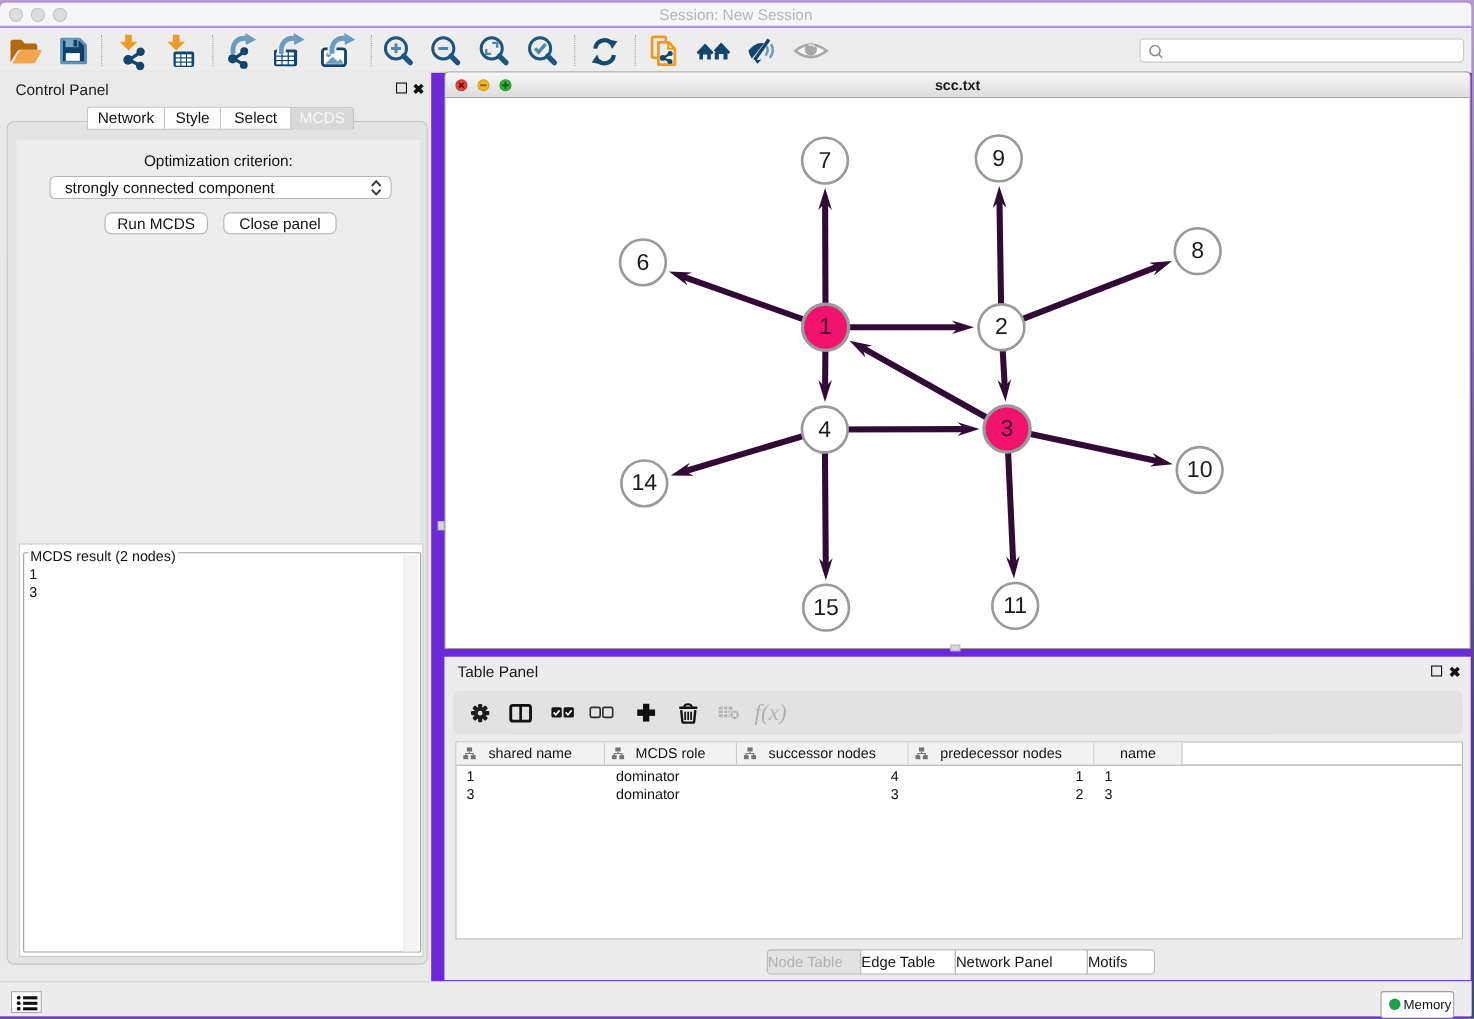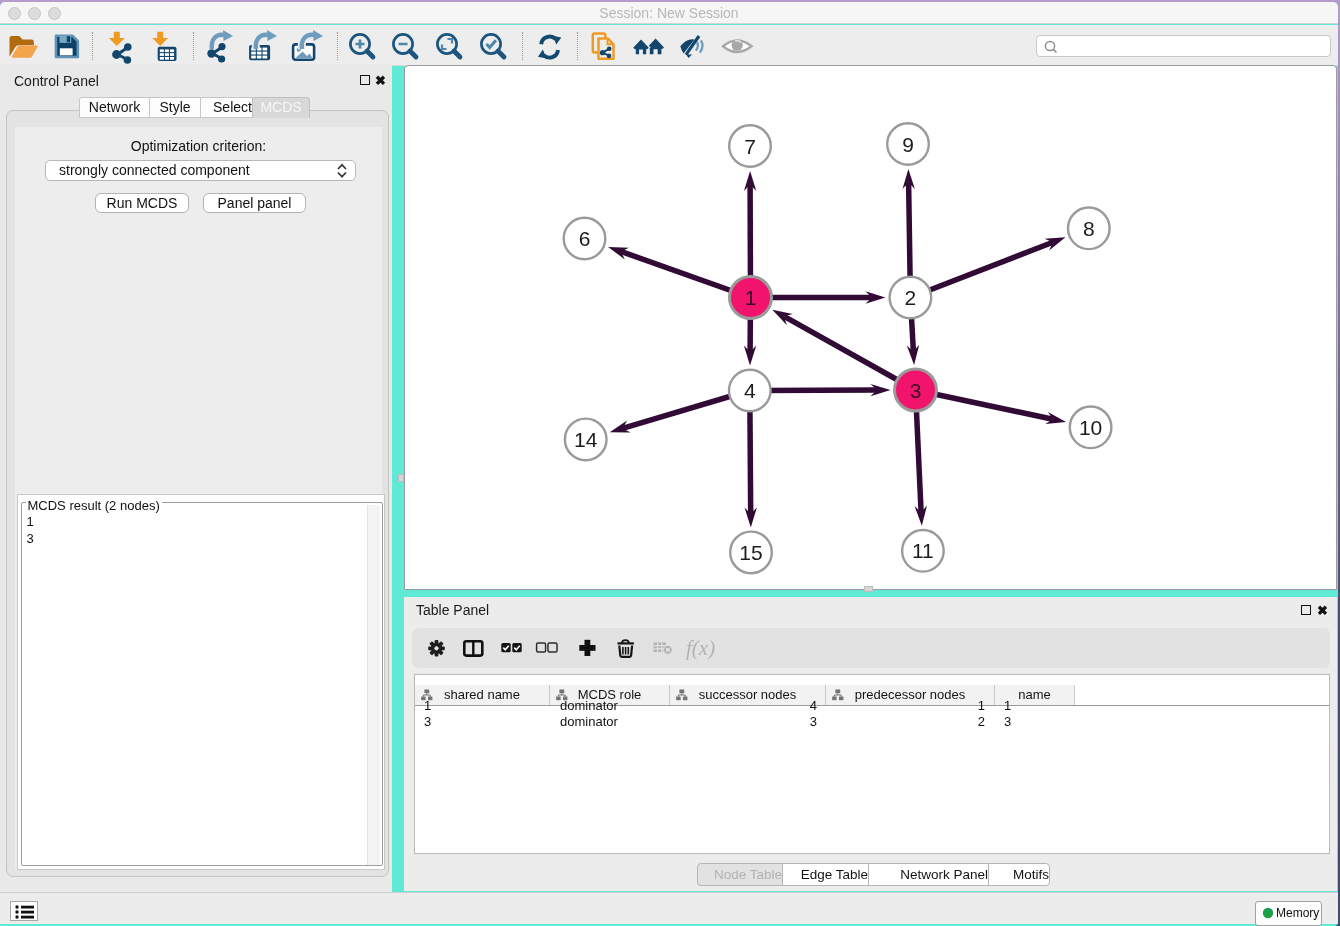--- a/index.html
+++ b/index.html
@@ -1,18 +1,18 @@
 <!DOCTYPE html>
 <html><head>
 <meta charset="utf-8">
 <style>
 * { margin:0; padding:0; box-sizing:border-box; }
 html,body { width:1340px; height:926px; overflow:hidden; }
 body { font-family:"Liberation Sans", sans-serif; background:linear-gradient(180deg,#b69cca 0%,#9b8bb4 15%,#6c638e 45%,#4a4a70 70%,#3d4b6e 100%); position:relative; }
-#app { position:absolute; left:0; top:2px; width:1338px; height:924px; background:#5eead4; border-radius:5px 5px 4px 0; overflow:hidden; }
+#app { position:absolute; left:0; top:2px; width:1338px; height:924px; background:#6d28d9; border-radius:5px 5px 4px 0; overflow:hidden; }
 .abs { position:absolute; }
 
 #titlebar { position:absolute; left:0; top:0; width:100%; height:22px; background:#f6f6f6; border-bottom:1px solid #d3d3d3; }
 .tl { position:absolute; top:5px; width:13px; height:13px; border-radius:50%; background:#dcdcdc; border:1px solid #c4c4c4; }
 #wintitle { position:absolute; top:3px; left:0; width:100%; text-align:center; font-size:14px; color:#b7b7b7; }
 
 #toolbar { position:absolute; left:0; top:23px; width:100%; height:41px; background:#ededed; border-bottom:1px solid #d8d8d8; overflow:hidden; }
 .sep { position:absolute; top:7px; height:28px; width:0; border-left:1px dotted #9a9a9a; }
 .ticon { position:absolute; top:3px; }
 #search { position:absolute; left:1036px; top:10px; width:295px; height:22px; background:#fff; border:1px solid #c8c8c8; border-radius:4px; }
@@ -34,25 +34,25 @@
 #mcdssb { position:absolute; right:2px; top:2px; width:13px; height:360px; background:#f4f4f4; border-left:1px solid #e4e4e4; }
 
 #netwin { position:absolute; left:404px; top:63px; width:933px; height:525px; border:1px solid #9b9b9b; border-radius:4px 4px 0 0; background:#fff; }
 #nettitle { position:absolute; left:0; top:0; width:100%; height:23px; background:linear-gradient(180deg,#f8f8f8,#dcdcdc); border-bottom:1px solid #9b9b9b; border-radius:4px 4px 0 0; }
 .mtl { position:absolute; top:5.5px; width:11px; height:11px; border-radius:50%; }
 #netname { position:absolute; left:0; top:4px; width:100%; text-align:center; font-size:13px; font-weight:600; color:#1c1c1c; }
 
 #tpanel { position:absolute; left:404px; top:595px; width:933px; height:294px; background:#ececec; }
 #ttools { position:absolute; left:8px; top:31px; width:918px; height:40px; background:#e2e2e2; border-radius:6px; }
 #ttable { position:absolute; left:10px; top:77px; width:916px; height:180px; background:#fff; border:1px solid #b9b9b9; }
-#thead { position:absolute; left:0; top:0; width:100%; height:21px; border-bottom:1px solid #9c9c9c;margin-top:10px; }
+#thead { position:absolute; left:0; top:0; width:100%; height:21px; border-bottom:1px solid #9c9c9c; }
 .hc { position:absolute; top:0; height:20px; background:#f2f2f2; border-right:1px solid #c9c9c9; font-size:13px; color:#141414; text-align:center; line-height:20px; }
 .tr { position:absolute; left:0; width:100%; height:16px; font-size:13px; color:#111; }
 .td { position:absolute; top:1px; }
-.btab { position:absolute; top:266px; height:23px; background:#fff; border:1px solid #b5b5b5; font-size:13.5px; color:#141414; text-align:right; line-height:21px; }
+.btab { position:absolute; top:266px; height:23px; background:#fff; border:1px solid #b5b5b5; font-size:13.5px; color:#141414; text-align:left; line-height:21px; }
 
 #statusbar { position:absolute; left:0; top:890px; width:1338px; height:32px; background:#ececec; border-top:1px solid #cfcfcf; }
 #listbtn { position:absolute; left:10px; top:8px; width:28px; height:20px; background:#fdfdfd; border:1px solid #a8a8a8; }
 #membtn { position:absolute; left:1255px; top:8px; width:67px; height:25px; background:#fdfdfd; border:1px solid #a0a0a0; border-radius:3px; font-size:12px; color:#111;text-align:right; }
 </style>
 </head>
 <body>
 <div id="app">
   <div id="titlebar">
     <div class="tl" style="left:8px"></div>
@@ -213,43 +213,61 @@
       </div>
   </div>
 
   <div id="leftdock">
     <div class="ptitle" style="left:14px;top:9px">Control Panel</div>
     <div class="flt" style="left:360px;top:11px"></div>
     <div class="clsx" style="left:375px;top:11px">✖</div>
     <div class="tab" style="left:79px;width:71px;border-radius:3px 0 0 0">Network</div>
     <div class="tab" style="left:149px;width:52px">Style</div>
     <div class="tab" style="left:200px;width:65px">Select</div>
-    <div class="tab" style="left:252px;width:58px;background:#d8d8d8;color:#f7f7f7;border-color:#c0c0c0;border-bottom-color:#d8d8d8;border-radius:0 4px 0 0">MCDS</div>
+    <div class="tab" style="left:264px;width:58px;background:#d8d8d8;color:#f7f7f7;border-color:#c0c0c0;border-bottom-color:#d8d8d8;border-radius:0 4px 0 0">MCDS</div>
     <div id="cpanel">
       <div id="cpinner"></div>
       <div id="combo">strongly connected component
         <svg width="14" height="16" style="position:absolute;right:6px;top:2px">
             <path d="M3 6 L7 1.8 L11 6" fill="none" stroke="#3c3c3c" stroke-width="1.8"></path>
             <path d="M3 9.5 L7 13.7 L11 9.5" fill="none" stroke="#3c3c3c" stroke-width="1.8"></path>
           </svg>
       </div>
       <div id="optlbl">Optimization criterion:</div>
       <div class="btn" style="left:88px;width:94px">Run MCDS</div>
-      <div class="btn" style="left:196px;width:103px">Panel panel</div>
+      <div class="btn" style="left:196px;width:103px">Close panel</div>
       <div id="mcdsbox">
         <div id="mcdsfld">
           <div id="mcdslegend">MCDS result (2 nodes)</div>
           <div id="mcdstxt">1<br>3</div>
           <div id="mcdssb"></div>
         </div>
       </div>
     </div>
   </div>
 
   <div id="netwin">
+    <div id="nettitle">
+      <div class="mtl" style="left:9px;background:#e2443e;border:1px solid #c03a34">
+          <svg width="9" height="9" style="position:absolute;left:0px;top:0px">
+            <path d="M2.3 2.3 L6.7 6.7 M6.7 2.3 L2.3 6.7" stroke="#75100e" stroke-width="1.7"></path>
+          </svg>
+        </div>
+      <div class="mtl" style="left:29px;background:#f0b71f;border:1px solid #d3a019">
+          <svg width="9" height="9" style="position:absolute;left:0px;top:0px">
+            <path d="M1.6 4.5 L7.4 4.5" stroke="#91660a" stroke-width="1.8"></path>
+          </svg>
+        </div>
+      <div class="mtl" style="left:49px;background:#35b138;border:1px solid #2a9b2e">
+          <svg width="9" height="9" style="position:absolute;left:0px;top:0px">
+            <path d="M4.5 1.3 L4.5 7.7 M1.3 4.5 L7.7 4.5" stroke="#0d600f" stroke-width="1.8"></path>
+          </svg>
+        </div>
+      <div id="netname">scc.txt</div>
+    </div>
     <svg width="931" height="502" style="position:absolute;left:0px;top:23px">
 <line x1="345.5" y1="208.5" x2="345.1" y2="95.5" stroke="#310b36" stroke-width="5.5"></line>
 <path d="M345.1 82 L351.3 102 L345.1 95.5 L338.9 102 Z" fill="#310b36"></path>
 <line x1="345.5" y1="208.5" x2="215.8" y2="162.4" stroke="#310b36" stroke-width="5.5"></line>
 <path d="M203.1 157.9 L224 158.7 L215.8 162.4 L219.8 170.4 Z" fill="#310b36"></path>
 <line x1="345.5" y1="208.5" x2="466.9" y2="208.5" stroke="#310b36" stroke-width="5.5"></line>
 <path d="M480.4 208.5 L460.4 214.7 L466.9 208.5 L460.4 202.3 Z" fill="#310b36"></path>
 <line x1="345.5" y1="208.5" x2="345.1" y2="263" stroke="#310b36" stroke-width="5.5"></line>
 <path d="M345 276.5 L338.9 256.5 L345.1 263 L351.3 256.5 Z" fill="#310b36"></path>
 <line x1="505.4" y1="208.5" x2="503.6" y2="93.5" stroke="#310b36" stroke-width="5.5"></line>

